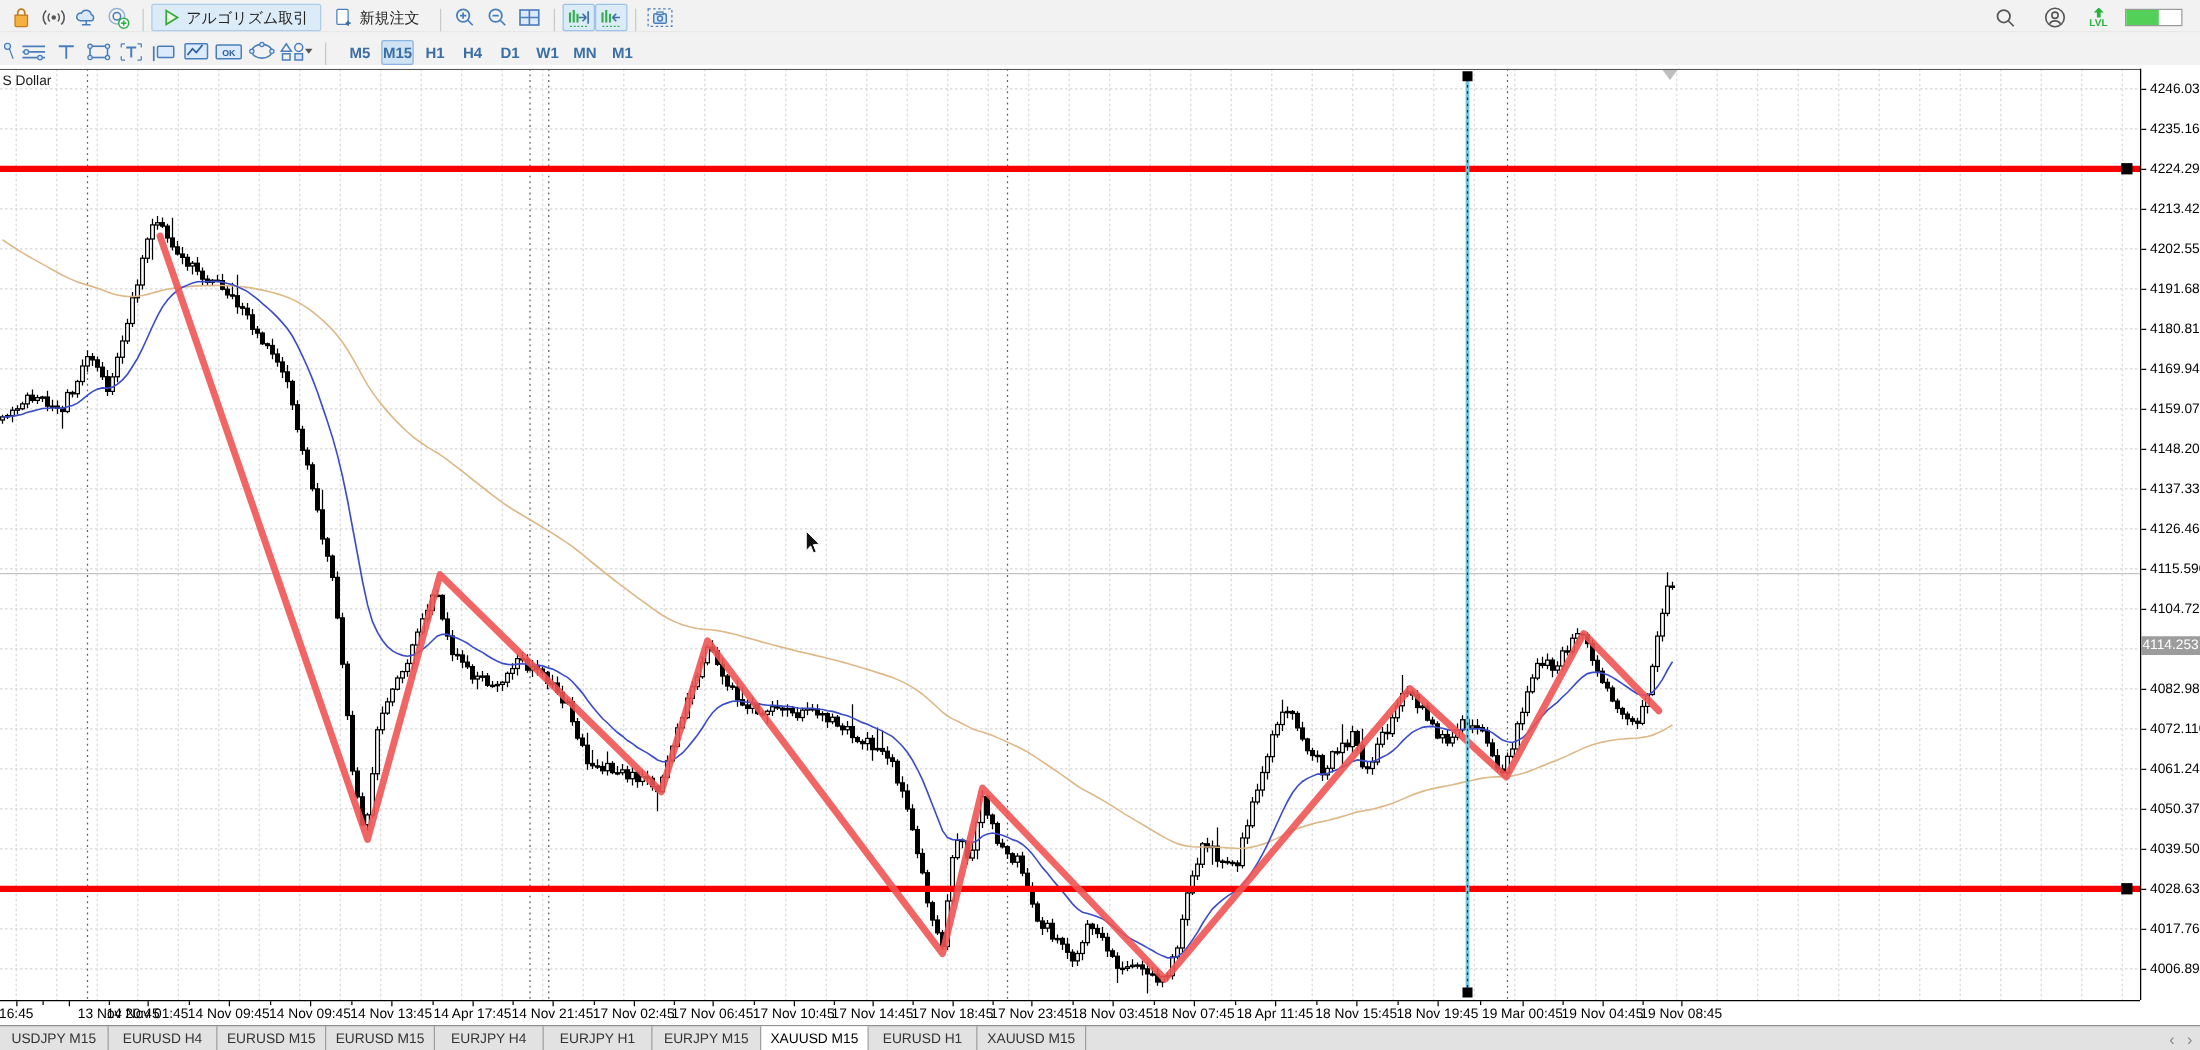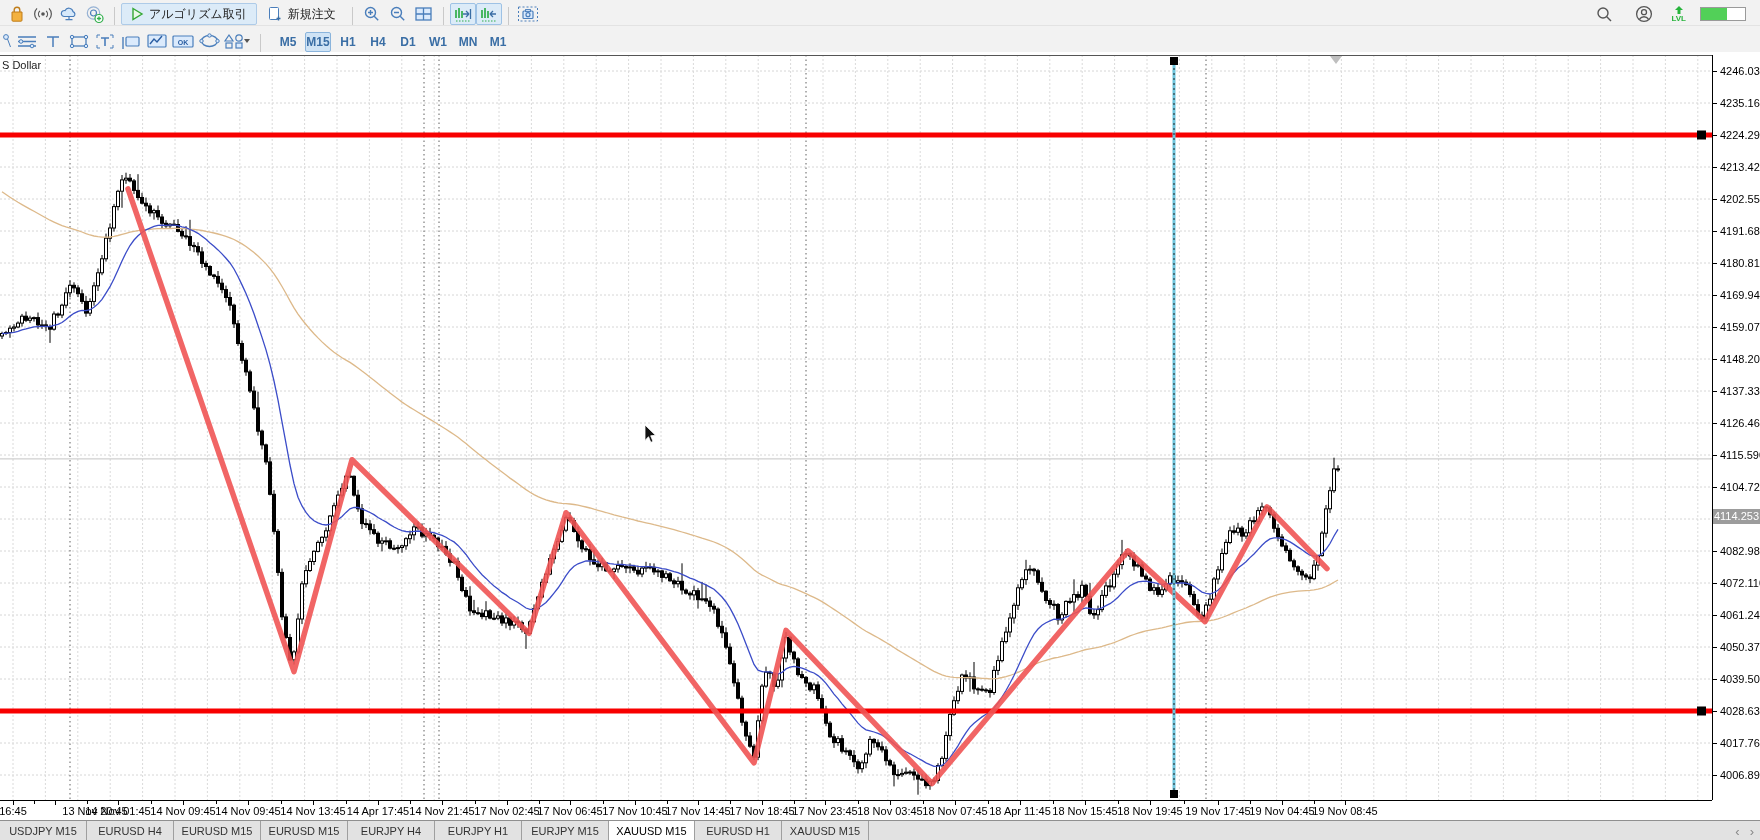--- a/index.html
+++ b/index.html
@@ -792,21 +792,21 @@
         <div class="ttick" style="left: 1052.5px; height: 3px;"></div>
         <div class="tlabel" style="left: 1020px;">18 Apr 11:45</div>
         <div class="ttick" style="left: 1085px; height: 4px;"></div>
         <div class="ttick" style="left: 1117.5px; height: 3px;"></div>
         <div class="tlabel" style="left: 1085px;">18 Nov 15:45</div>
         <div class="ttick" style="left: 1150px; height: 4px;"></div>
         <div class="ttick" style="left: 1184px; height: 3px;"></div>
         <div class="tlabel" style="left: 1150px;">18 Nov 19:45</div>
         <div class="ttick" style="left: 1218px; height: 4px;"></div>
         <div class="ttick" style="left: 1250px; height: 3px;"></div>
-        <div class="tlabel" style="left: 1218px;">19 Nov 17:45</div>
+        <div class="tlabel" style="left: 1218px;">19 Mar 00:45</div>
         <div class="ttick" style="left: 1282px; height: 4px;"></div>
         <div class="ttick" style="left: 1313.5px; height: 3px;"></div>
         <div class="tlabel" style="left: 1282px;">19 Nov 04:45</div>
         <div class="ttick" style="left: 1345px; height: 4px;"></div>
         <div class="tlabel" style="left: 1345px;">19 Nov 08:45</div>
       </div>
     <div class="badge" id="pricebadge" style="top: 454px;">4114.253</div>
   </div>
 
   <div class="tabsbar">

